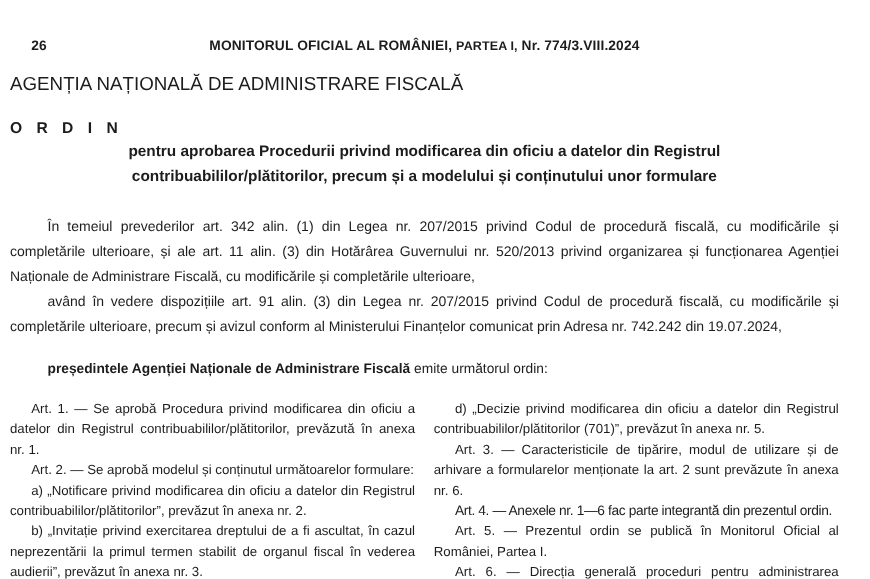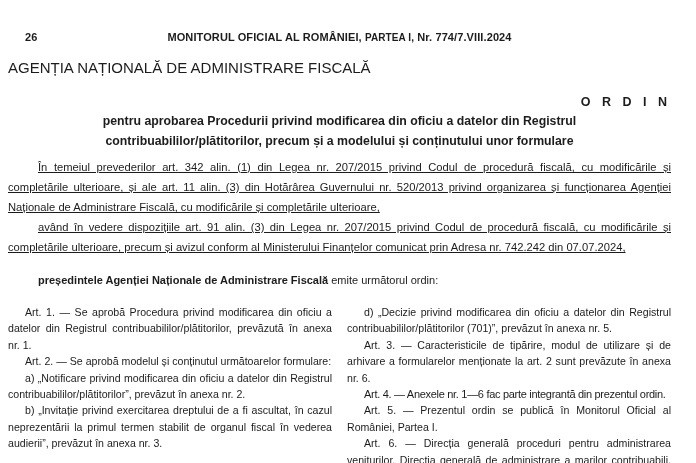--- a/index.html
+++ b/index.html
@@ -31,41 +31,40 @@
   .masthead .part { font-size: 10px; }
   
   .agency {
     margin-top: 17px;
     font-size: 15px;
     line-height: 13px;
   }
   
   .order-title {
     margin-top: 21px;
-    text-align: right;
+    text-align: left;
     font-weight: bold;
     font-size: 12.5px;
     letter-spacing: 4px;
     line-height: 14px;
   }
   .order-subtitle {
     margin: 2px auto 0 auto;
     max-width: 548px;
     text-align: center;
     font-weight: bold;
     font-size: 12.3px;
     line-height: 20px;
   }
   
   .intro {
-    margin-top: 6px;
+    margin-top: 21px;
     font-size: 11.2px;
     line-height: 20px;
     text-align: justify;
-    text-decoration: underline;
   }
   .intro p { margin: 0; text-indent: 30px; }
   .enactment { margin-top: 13px; text-indent: 30px; font-size: 11px; line-height: 20px; }
   .enactment .issuer { font-weight: bold; }
   
   .cols {
     display: flex;
     gap: 15px;
     margin-top: 14px;
     font-size: 10.6px;
@@ -79,32 +78,32 @@
 </style>
 </head>
 <body>
 
 <div class="page">
 
   <div class="masthead">
     <span class="page-num">26</span>
     <span>MONITORUL OFICIAL AL ROMÂNIEI,</span>
     <span class="part">PARTEA I,</span>
-    <span>Nr. 774/7.VIII.2024</span>
+    <span>Nr. 774/3.VIII.2024</span>
   </div>
 
   <div class="agency">AGENȚIA NAȚIONALĂ DE ADMINISTRARE FISCALĂ</div>
 
   <div class="order-title">O R D I N</div>
 
   <div class="order-subtitle">pentru aprobarea Procedurii privind modificarea din oficiu a datelor din Registrul contribuabililor/plătitorilor, precum și a modelului și conținutului unor formulare</div>
 
   <div class="intro">
     <p>În temeiul prevederilor art. 342 alin. (1) din Legea nr. 207/2015 privind Codul de procedură fiscală, cu modificările și completările ulterioare, și ale art. 11 alin. (3) din Hotărârea Guvernului nr. 520/2013 privind organizarea și funcționarea Agenției Naționale de Administrare Fiscală, cu modificările și completările ulterioare,</p>
-    <p>având în vedere dispozițiile art. 91 alin. (3) din Legea nr. 207/2015 privind Codul de procedură fiscală, cu modificările și completările ulterioare, precum și avizul conform al Ministerului Finanțelor comunicat prin Adresa nr. 742.242 din 07.07.2024,</p>
+    <p>având în vedere dispozițiile art. 91 alin. (3) din Legea nr. 207/2015 privind Codul de procedură fiscală, cu modificările și completările ulterioare, precum și avizul conform al Ministerului Finanțelor comunicat prin Adresa nr. 742.242 din 19.07.2024,</p>
   </div>
 
   <div class="enactment">
     <span class="issuer">președintele Agenției Naționale de Administrare Fiscală</span><span> emite următorul ordin:</span>
   </div>
 
   <div class="cols">
     <div class="col">
       <p>Art. 1. — Se aprobă Procedura privind modificarea din oficiu a datelor din Registrul contribuabililor/plătitorilor, prevăzută în anexa nr. 1.</p>
       <p>Art. 2. — Se aprobă modelul și conținutul următoarelor formulare:</p>

